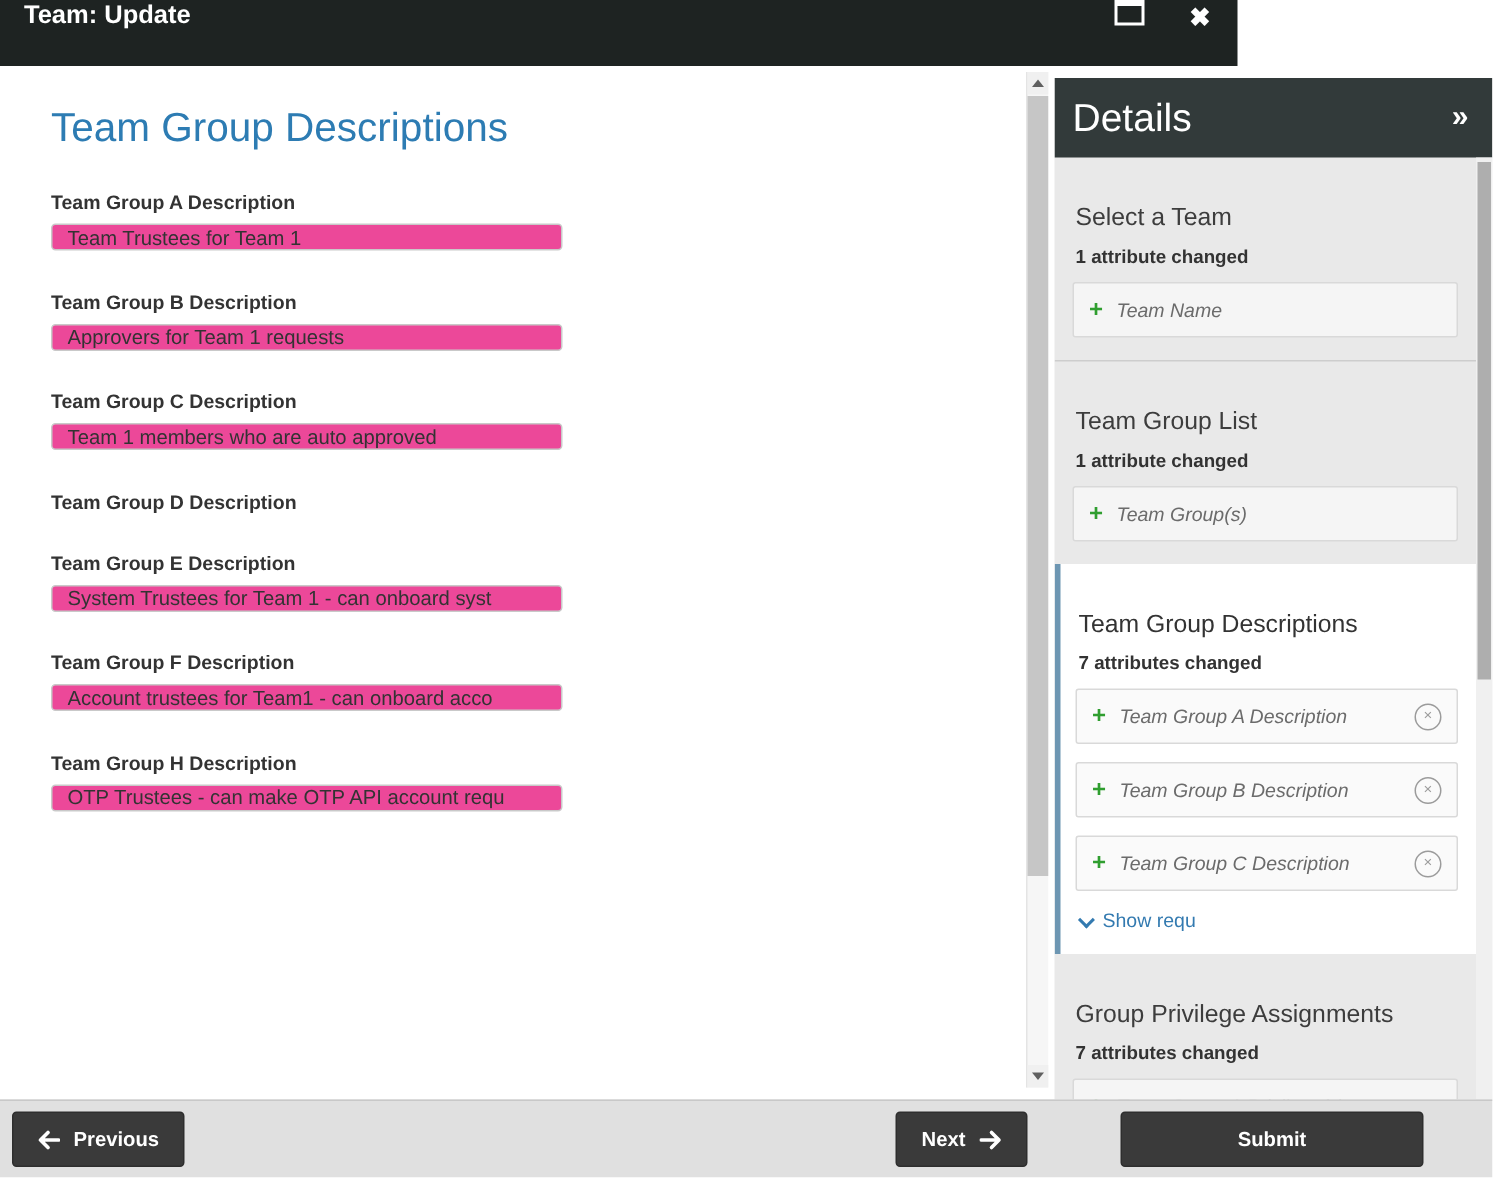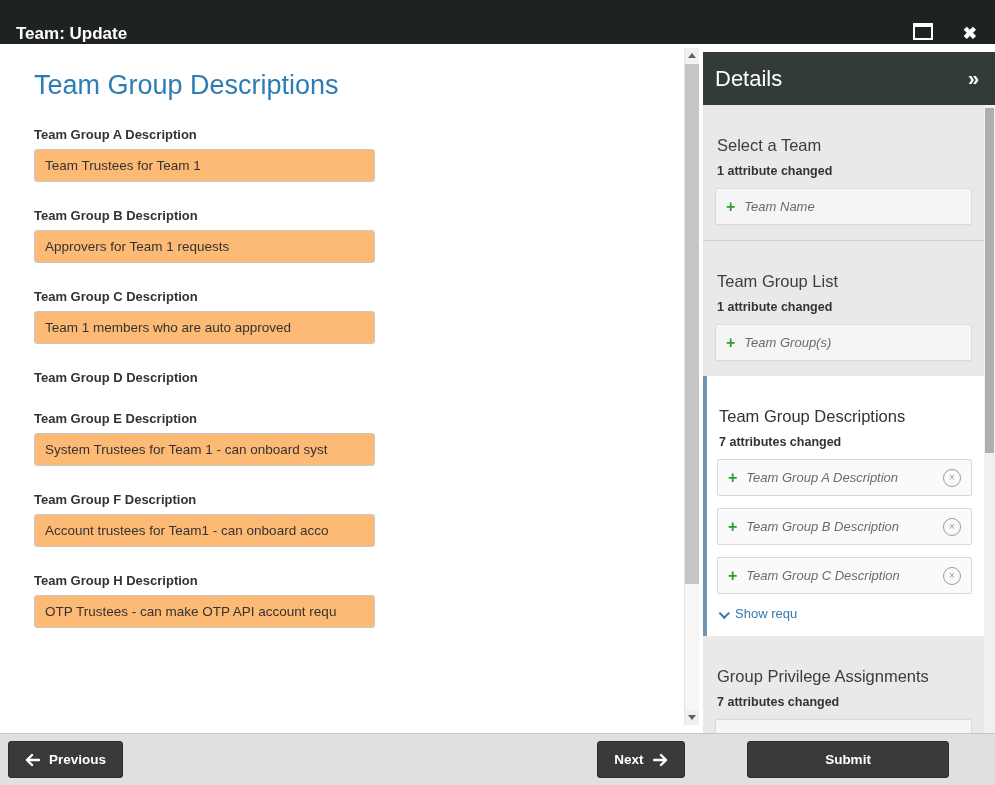--- a/index.html
+++ b/index.html
@@ -2,57 +2,57 @@
 <html><head>
 <meta charset="utf-8">
 <style>
   html,body{margin:0;padding:0;}
   body{
     width:995px;height:785px;position:relative;overflow:hidden;
     font-family:"Liberation Sans", sans-serif;background:#ffffff;
   }
   
   .titlebar{
-    position:absolute;left:0;top:0;width:995px;height:44px;
-    background:#1e2322;color:#fff;display:flex;align-items:flex-end;
+    position:absolute;left:0;top:0;width:825px;height:44px;
+    background:#1e2322;color:#fff;display:flex;align-items:flex-start;
   }
   .titlebar .title{font-size:17px;font-weight:700;margin-left:16px;}
   .titlebar .win-icons{margin-left:auto;display:flex;align-items:center;gap:30px;margin-right:18px;}
   .maximize-glyph{display:inline-block;width:16px;height:11px;border:2px solid #fff;border-top-width:4px;}
   .close-glyph{font-size:17px;font-weight:700;color:#fff;line-height:1;}
   
   .main-panel{
     position:absolute;left:0;top:44px;width:699px;height:689px;background:#fff;overflow:hidden;
   }
   .main-content{padding:26px 60px 0 34px;}
   .page-heading{margin:0;font-size:27px;font-weight:400;color:#2d7cb3;}
   .field-group{margin-top:26px;width:341px;}
   .field-group label{display:block;font-size:13px;font-weight:700;color:#333;margin-bottom:7px;}
   .field-group input{
-    width:100%;box-sizing:border-box;height:33px;border:1px solid #c9c9c9;border-radius:3px;
-    padding:0 10px;font-size:13.5px;color:#333;font-family:"Liberation Sans",sans-serif;background:#fdba74;outline:none;
+    width:100%;box-sizing:border-box;height:18px;border:1px solid #c9c9c9;border-radius:3px;
+    padding:0 10px;font-size:13.5px;color:#333;font-family:"Liberation Sans",sans-serif;background:#ec4899;outline:none;
   }
   
   .main-scrollbar{
     position:absolute;right:0;top:4px;bottom:8px;width:14px;background:#f6f6f6;border-left:1px solid #e4e4e4;
   }
   .scroll-btn{position:absolute;left:0;width:100%;height:15px;background:#f0f0f0;display:flex;align-items:center;justify-content:center;}
   .scroll-btn.up{top:0;}
   .scroll-btn.down{bottom:0;}
   .tri-up{width:0;height:0;border-left:4px solid transparent;border-right:4px solid transparent;border-bottom:5px solid #606060;}
   .tri-down{width:0;height:0;border-left:4px solid transparent;border-right:4px solid transparent;border-top:5px solid #606060;}
   .main-scroll-thumb{position:absolute;left:0;top:16px;width:100%;height:520px;background:#c6c6c6;}
   
   .sidebar{
     position:absolute;left:703px;top:52px;width:292px;height:681px;background:#e9e9e9;overflow:hidden;
   }
   .details-header{
     height:53px;background:#323a3a;color:#fff;display:flex;align-items:center;
   }
-  .details-header .details-title{font-size:22px;margin-left:12px;}
+  .details-header .details-title{font-size:26px;margin-left:12px;}
   .details-header .collapse-glyph{margin-left:auto;margin-right:16px;font-size:20px;font-weight:700;}
   .sidebar-body{position:absolute;left:0;top:53px;right:11px;bottom:0;overflow:hidden;}
   .sidebar-scrollbar{position:absolute;right:0;top:53px;bottom:0;width:11px;background:#f0f0f0;}
   .sidebar-scroll-thumb{position:absolute;left:1px;right:1px;top:3px;height:345px;background:#aeaeae;}
   .side-section{padding:13px 12px 15px 12px;}
   .side-section + .side-section{border-top:1px solid #cdcdcd;}
   .side-section.active{
     background:#ffffff;border-left:4px solid #6d96b2;padding-left:10px;border-top:none;
   }
   .side-section.active + .side-section{border-top:none;}

